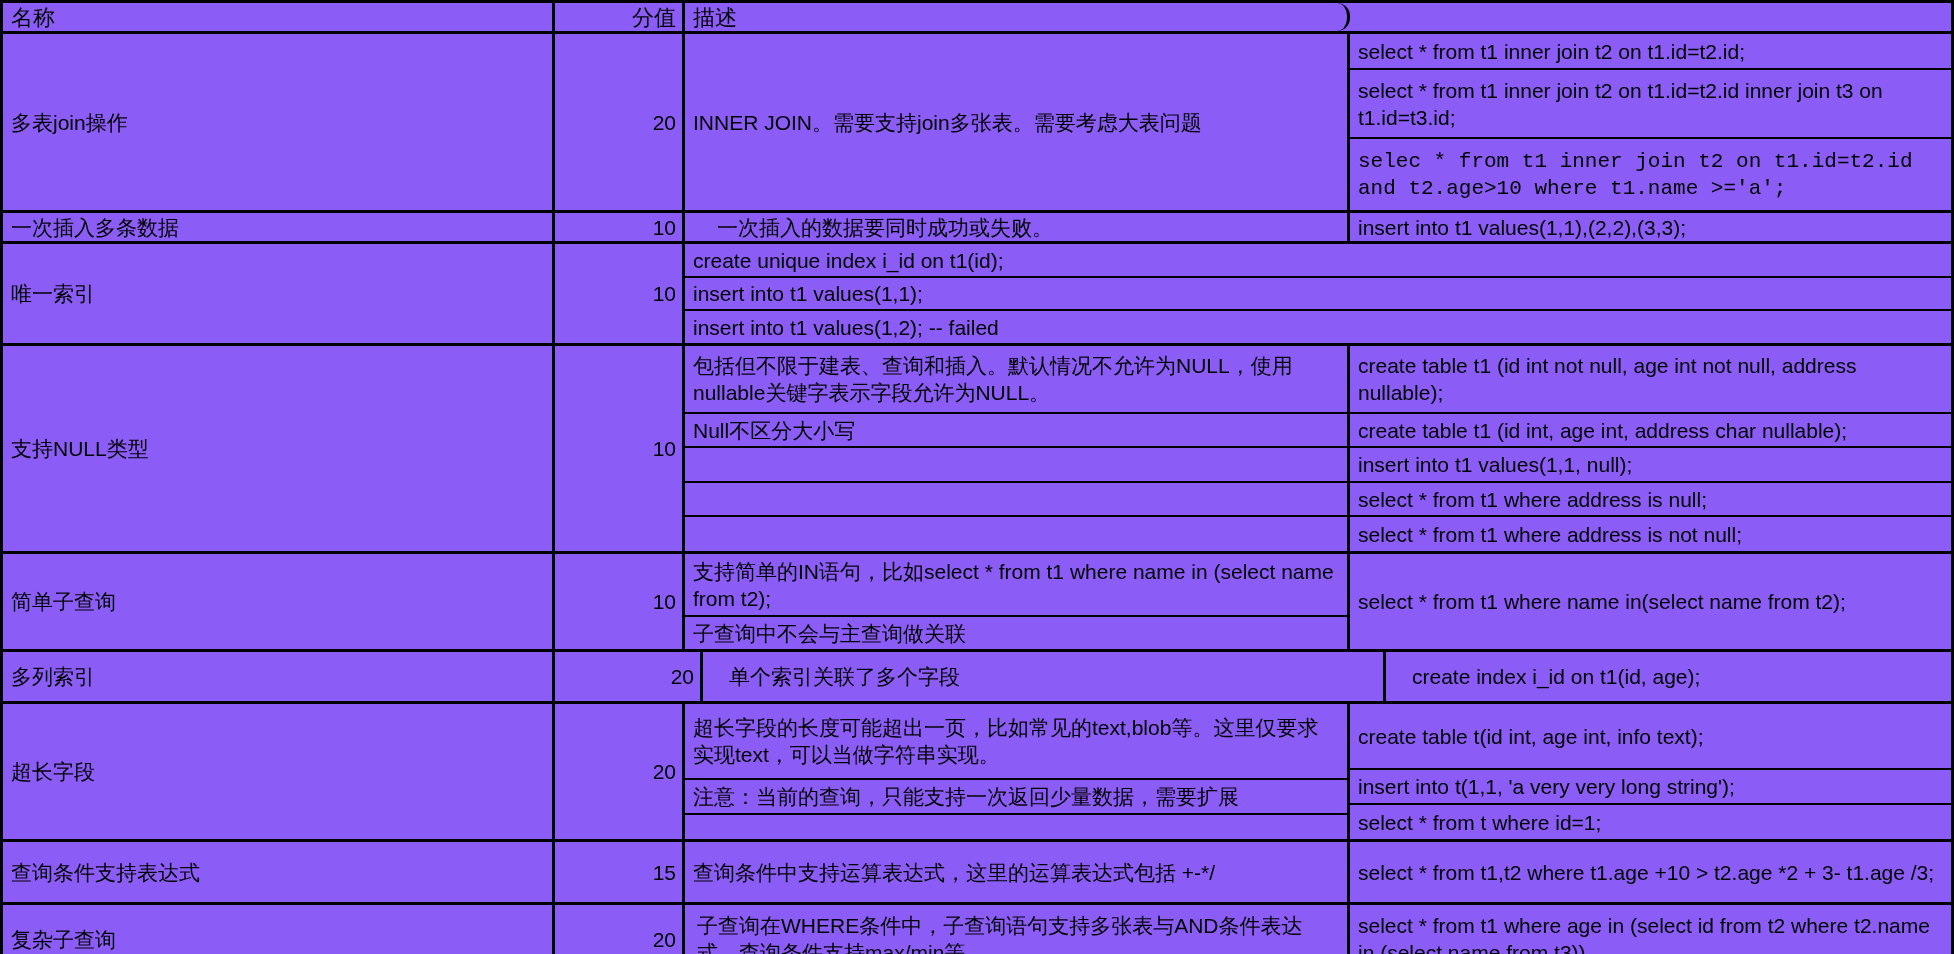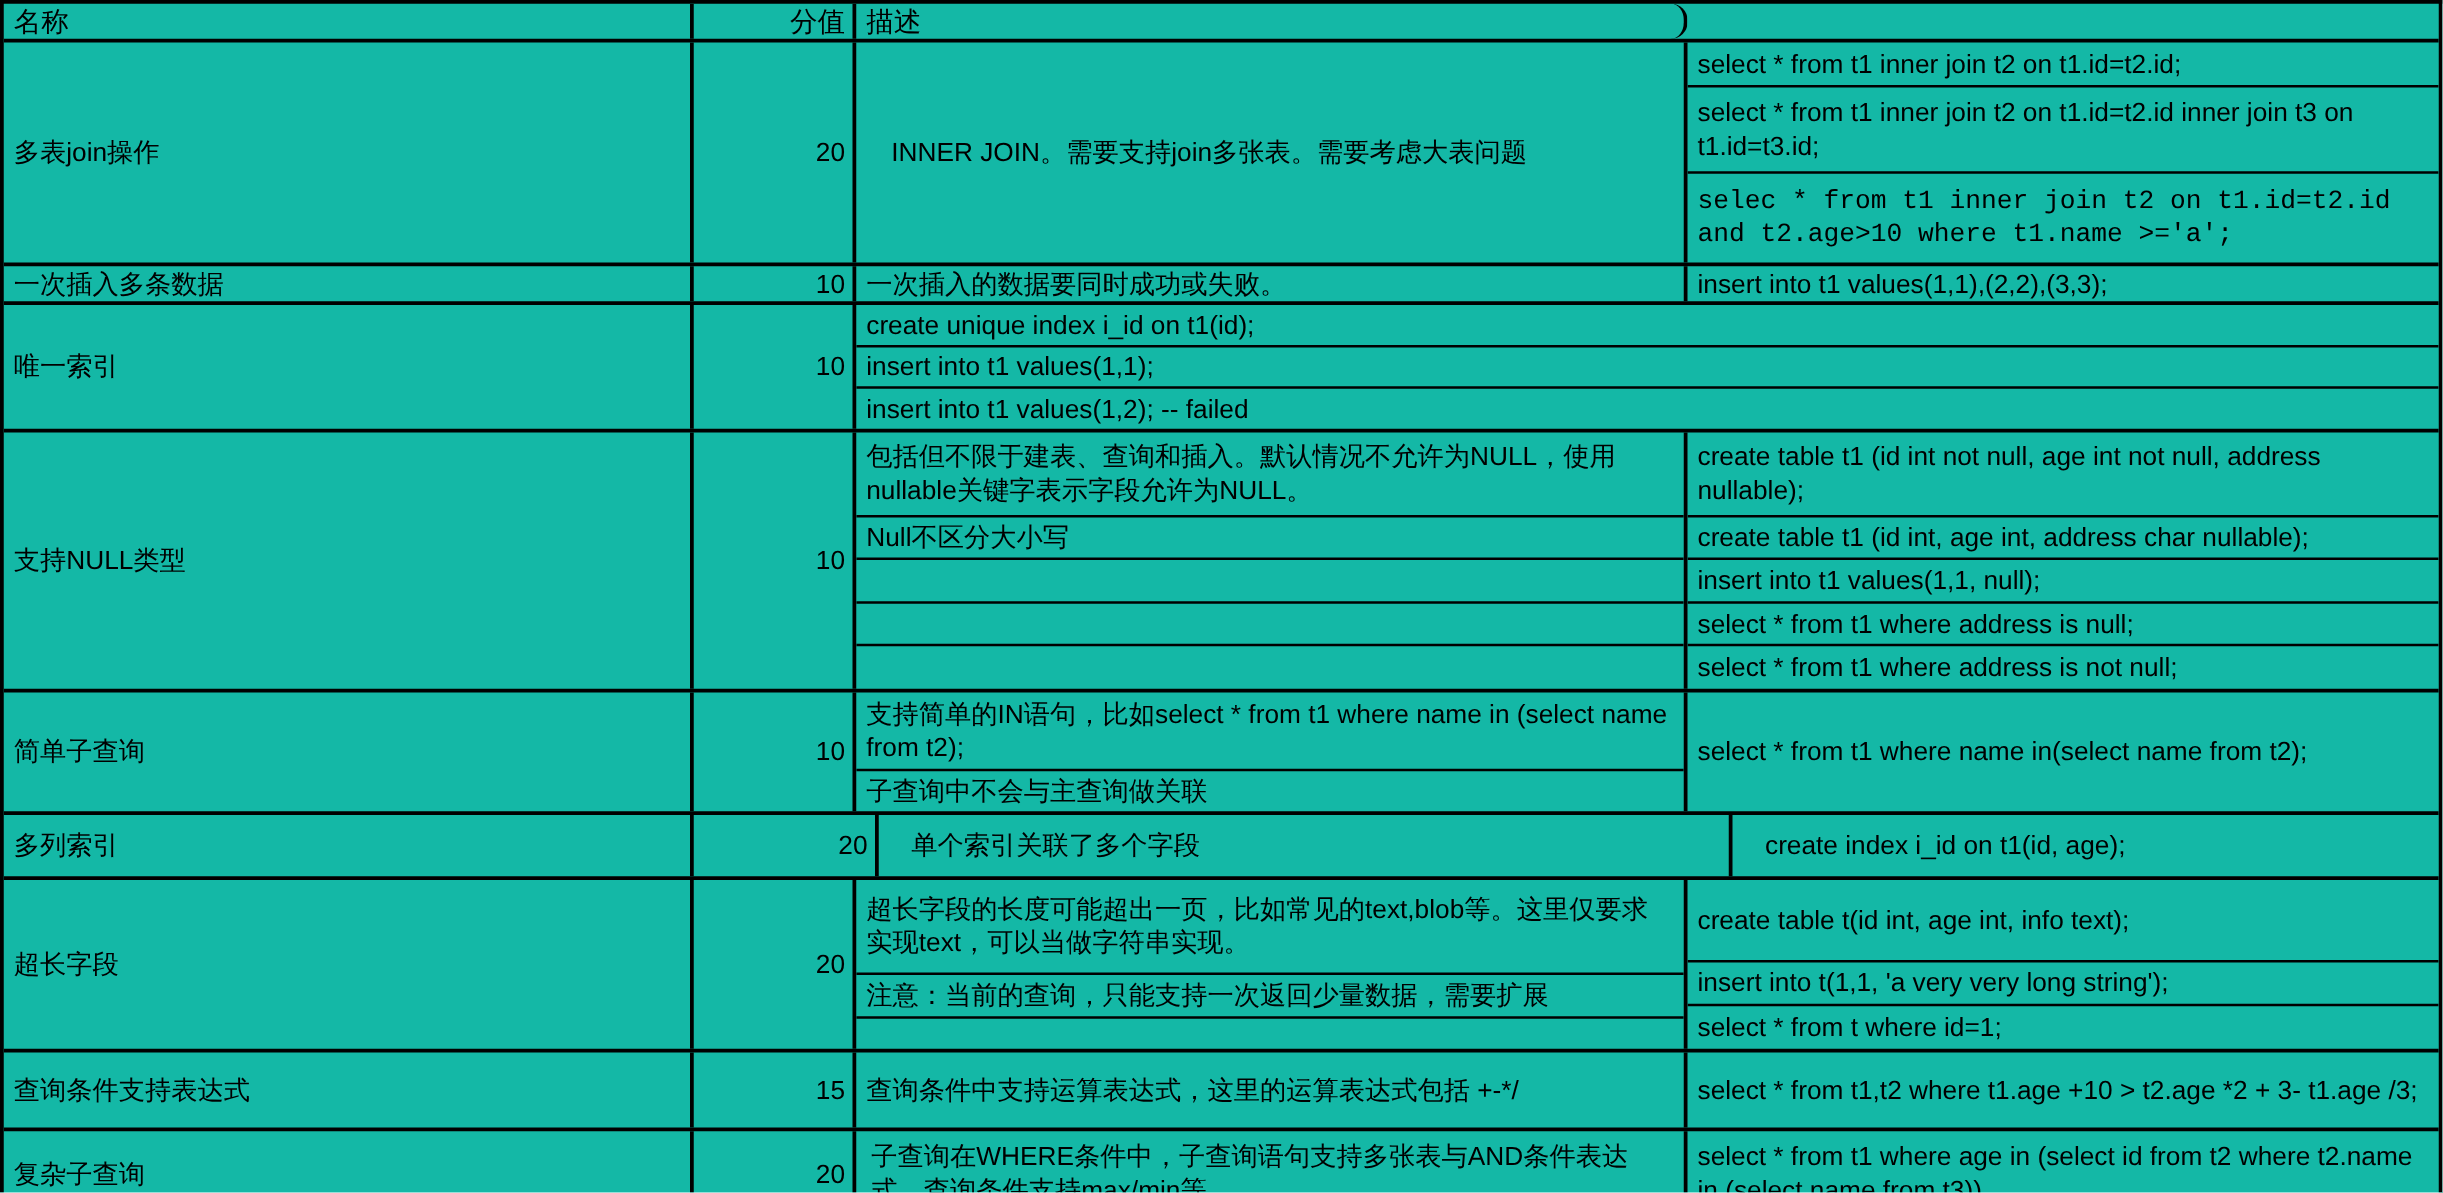--- a/index.html
+++ b/index.html
@@ -9,21 +9,21 @@
     font-family: "Liberation Sans", "DejaVu Sans", sans-serif;
     color: #000000;
   }
   .tbl {
     width: 1954px;
     height: 954px;
     box-sizing: border-box;
     border-top: 3px solid #000;
     border-left: 3px solid #000;
     border-right: 3px solid #000;
-    background: #14b8a6;
+    background: #8b5cf6;
     font-size: 21px;
     line-height: 27px;
     overflow: hidden;
   }
   .row {
     display: flex;
     box-sizing: border-box;
     border-bottom: 3px solid #000;
   }
   .c {
@@ -63,33 +63,33 @@
     <div class="c c-name">名称</div>
     <div class="c c-score">分值</div>
     <div class="c c-desc" style="padding:0 8px;border-radius:13px;">描述</div>
     <div class="c c-sql" style="padding:0 8px;"></div>
   </div>
   <div id="tbody">
       <div class="row" style="height: 179px;">
         <div class="c c-name">多表join操作</div>
         <div class="c c-score">20</div>
         <div class="c c-stack c-desc">
-          <div class="sub" style="height: 179px; margin-left: 20px;">INNER JOIN。需要支持join多张表。需要考虑大表问题</div>
+          <div class="sub" style="height: 179px;">INNER JOIN。需要支持join多张表。需要考虑大表问题</div>
         </div>
         <div class="c c-stack c-sql">
           <div class="sub" style="height: 36px;">select * from t1 inner join t2 on t1.id=t2.id;</div>
           <div class="sub" style="height: 69px;">select * from t1 inner join t2 on t1.id=t2.id inner join t3 on t1.id=t3.id;</div>
           <div class="sub" style="height: 74px; font-family: Liberation Mono, monospace;">selec * from t1 inner join t2 on t1.id=t2.id and t2.age&gt;10 where t1.name &gt;='a';</div>
         </div>
       </div>
       <div class="row" style="height: 31px;">
         <div class="c c-name">一次插入多条数据</div>
         <div class="c c-score">10</div>
         <div class="c c-stack c-desc">
-          <div class="sub" style="height: 31px;">一次插入的数据要同时成功或失败。</div>
+          <div class="sub" style="height: 31px; margin-left: 24px;">一次插入的数据要同时成功或失败。</div>
         </div>
         <div class="c c-stack c-sql">
           <div class="sub" style="height: 31px;">insert into t1 values(1,1),(2,2),(3,3);</div>
         </div>
       </div>
       <div class="row" style="height: 102px;">
         <div class="c c-name">唯一索引</div>
         <div class="c c-score">10</div>
         <div class="c c-stack c-sql">
           <div class="sub" style="height: 34px;">create unique index i_id on t1(id);</div>

